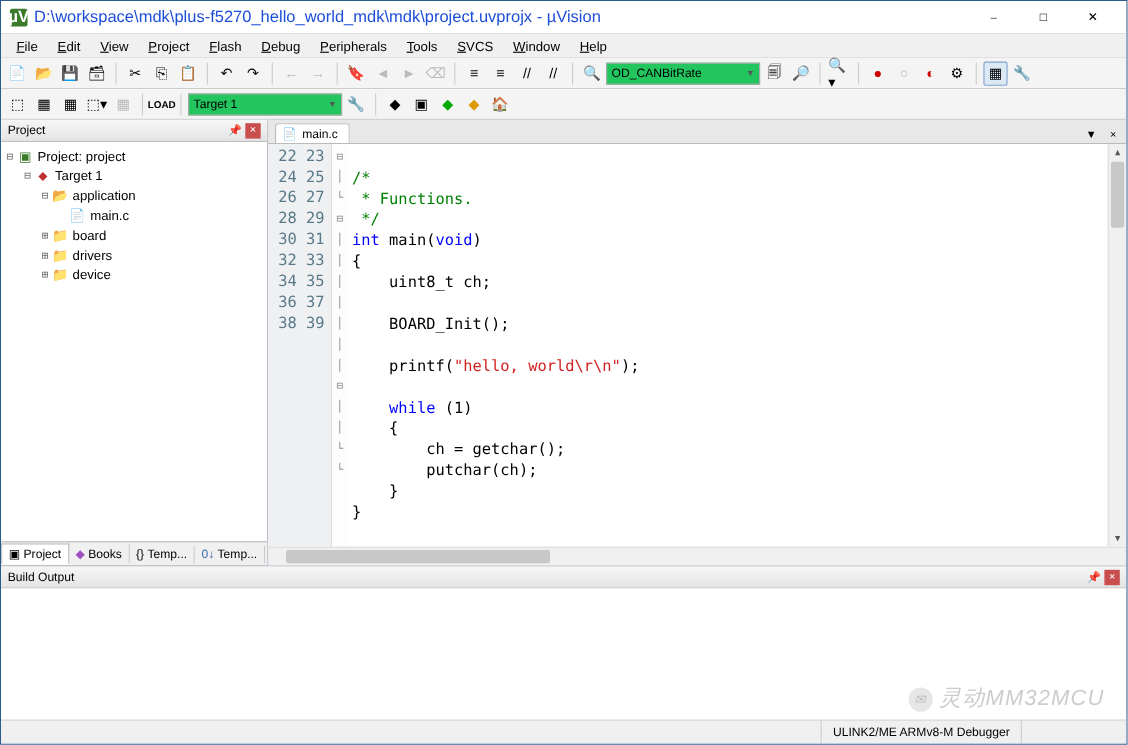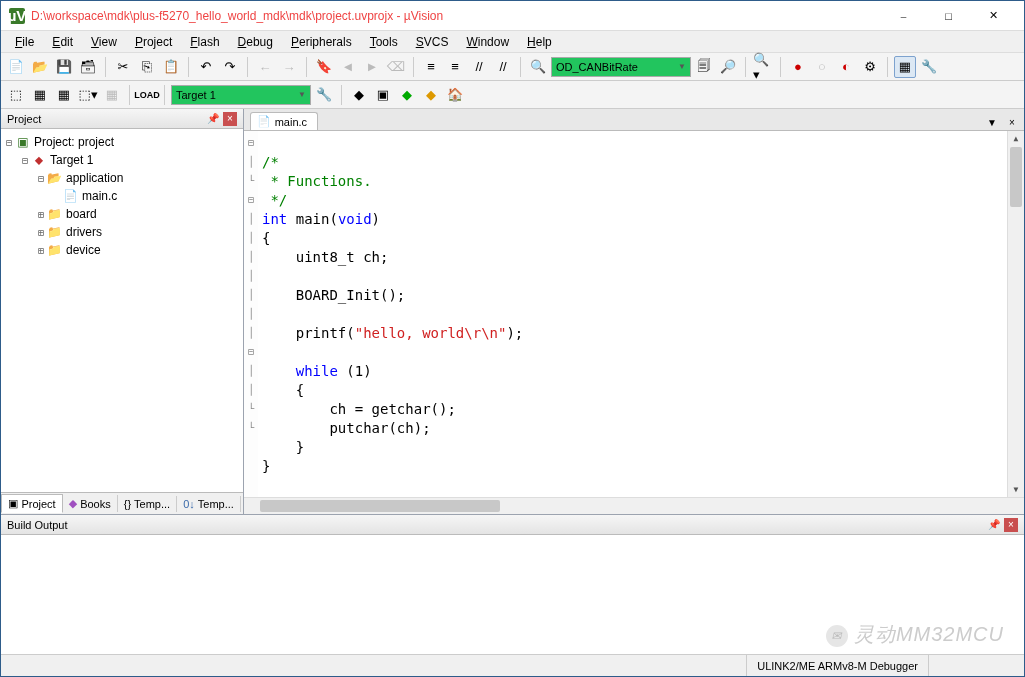--- a/index.html
+++ b/index.html
@@ -1,19 +1,19 @@
 <!DOCTYPE html>
 <html><head>
 <meta charset="utf-8">
 <style>
 * { box-sizing: border-box; margin: 0; padding: 0; }
 body { font-family: "Segoe UI", Tahoma, sans-serif; font-size: 12px; background: #fff; color: #000; width: 1025px; height: 677px; overflow: hidden; display: flex; flex-direction: column; border: 1px solid #2e5c8a; }
 .titlebar { height: 30px; background: #fff; display: flex; align-items: center; padding: 0 8px; border-bottom: 1px solid #ddd; }
 .titlebar .app-icon { width: 16px; height: 16px; background: #3a7a2a; border-radius: 2px; margin-right: 6px; display: inline-flex; align-items: center; justify-content: center; color: #fff; font-size: 15px; font-weight: bold; }
-.titlebar .title { flex: 1; font-size: 12px; color: #ef4444; }
+.titlebar .title { flex: 1; font-size: 15px; color: #1d4ed8; }
 .titlebar .winbtn { width: 45px; height: 28px; display: flex; align-items: center; justify-content: center; font-family: "Segoe UI Symbol"; font-size: 11px; }
 .menubar { height: 22px; background: #f0f0f0; display: flex; align-items: center; padding: 0 6px; gap: 2px; border-bottom: 1px solid #ddd; }
 .menubar .mitem { padding: 2px 8px; }
 .menubar .mitem u { text-decoration: underline; }
 .toolbar { height: 28px; background: #f4f4f4; border-bottom: 1px solid #ccc; display: flex; align-items: center; padding: 0 4px; gap: 2px; }
 .tbtn { width: 22px; height: 22px; display: flex; align-items: center; justify-content: center; border: 1px solid transparent; border-radius: 2px; font-size: 13px; }
 .tbtn.active { border-color: #7da2ce; background: #dce8f4; }
 .tsep { width: 1px; height: 20px; background: #ccc; margin: 0 4px; }
 .tcombo { height: 20px; border: 1px solid #aaa; background: #22c55e; font-size: 11px; display: flex; align-items: center; padding: 0 4px; gap: 4px; }
 .tcombo .arrow { font-size: 8px; color: #555; }
@@ -227,20 +227,39 @@
     <div class="editor-tabs">
       <div class="etab">
         <span class="fic">📄</span>
         <span>main.c</span>
       </div>
       <span class="spacer"></span>
       <span class="eact">▼</span>
       <span class="eact">×</span>
     </div>
     <div class="editor">
+      <div class="gutter" id="gutter">22
+23
+24
+25
+26
+27
+28
+29
+30
+31
+32
+33
+34
+35
+36
+37
+38
+39
+</div>
       <div class="fold" id="foldcol">⊟
 │
 └
  
 ⊟
 │
 │
 │
 │
 │

